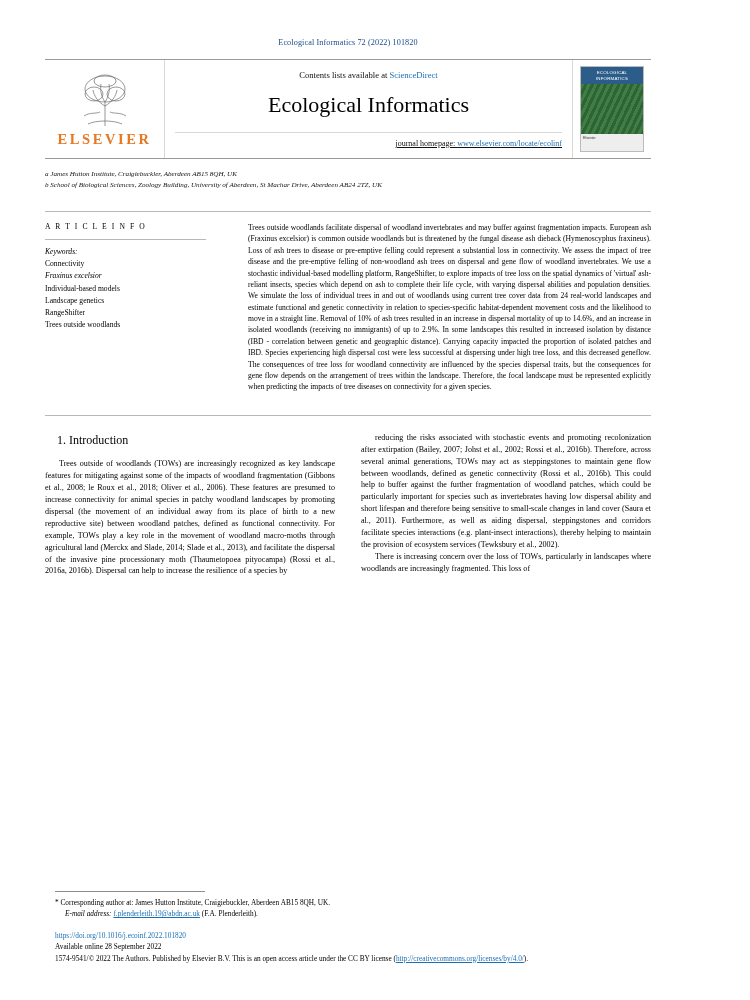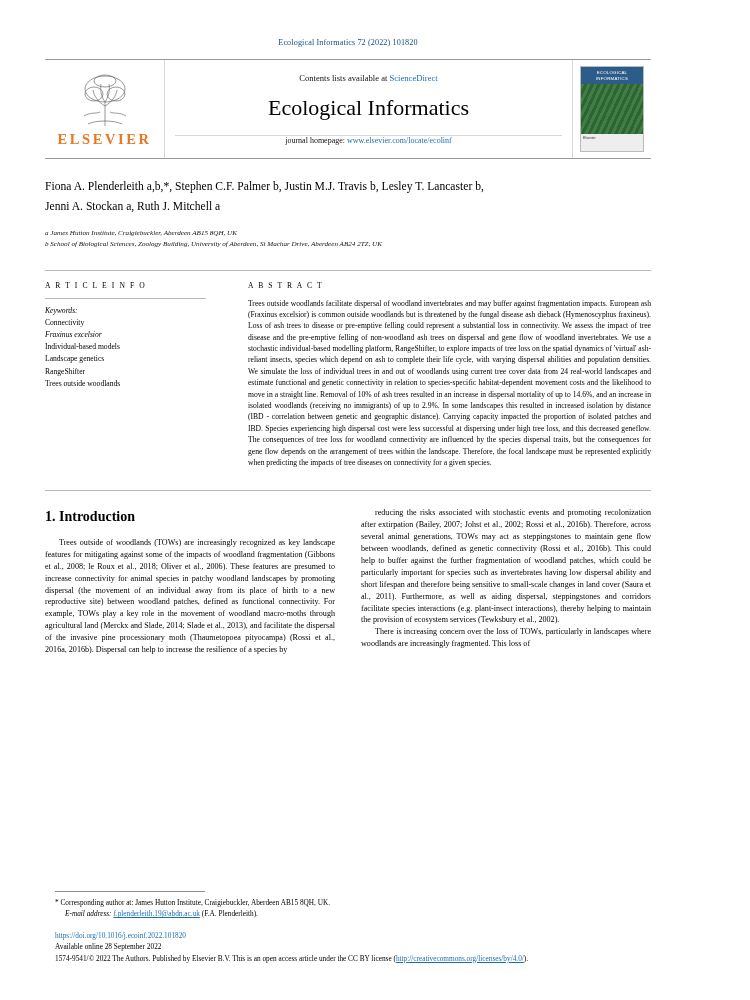--- a/index.html
+++ b/index.html
@@ -83,22 +83,24 @@
   }
   .journal-name {
     font-size: 22px;
     margin: 12px 0 14px 0;
     font-family: "Liberation Serif", serif;
   }
   .homepage-line {
     font-size: 8px;
     color: #111;
     border-top: 1px solid #d8d8d8;
+    padding-top: 6px;
     width: 100%;
-    text-align: center;
+    text-align: right;
+    text-decoration: underline;
   }
   .homepage-line a {
     color: #1a6fb5;
     text-decoration: none;
   }
   .mast-right {
     width: 78px;
     border-left: 1px solid #d8d8d8;
     display: flex;
     align-items: center;
@@ -262,23 +264,23 @@
     display: flex;
     gap: 26px;
   }
   .bcol {
     flex: 1;
     font-size: 8.1px;
     line-height: 1.47;
     text-align: justify;
   }
   .bcol h2 {
-    font-size: 14px;
-    margin: 0 0 9px 0;
-    font-weight: bold;
+    font-size: 12px;
+    margin: 0 0 9px 12px;
+    font-weight: normal;
     font-family: "Liberation Serif", serif;
   }
   .bcol p { margin: 0; text-indent: 14px; }
   .lnk { color: #1a6fb5; text-decoration: underline; }
   .it { font-style: italic; }
 
   
   .foot {
     position: absolute;
     left: 55px;
@@ -342,24 +344,20 @@
     <div class="mast-right">
       <div class="cover">
         <div class="cv-top">ECOLOGICAL INFORMATICS</div>
         <div class="cv-img"></div>
         <div class="cv-bot">Elsevier</div>
       </div>
     </div>
   </div>
 
 
-  <div class="authors">
-    <div>Fiona A. Plenderleith a,b,*, Stephen C.F. Palmer b, Justin M.J. Travis b, Lesley T. Lancaster b,</div>
-    <div>Jenni A. Stockan a, Ruth J. Mitchell a</div>
-  </div>
   <div class="affils">
     <div>a James Hutton Institute, Craigiebuckler, Aberdeen AB15 8QH, UK</div>
     <div>b School of Biological Sciences, Zoology Building, University of Aberdeen, St Machar Drive, Aberdeen AB24 2TZ, UK</div>
   </div>
 
   <div class="info-rule"></div>
 
   <div class="cols">
     <div class="col-left">
       <div class="sec-head">A R T I C L E   I N F O</div>
@@ -368,21 +366,20 @@
       <div class="kw-list">
         <div>Connectivity</div>
         <div class="it">Fraxinus excelsior</div>
         <div>Individual-based models</div>
         <div>Landscape genetics</div>
         <div>RangeShifter</div>
         <div>Trees outside woodlands</div>
       </div>
     </div>
     <div class="col-right">
-      <div class="sec-head">A B S T R A C T</div>
       <div class="abstract-text">Trees outside woodlands facilitate dispersal of woodland invertebrates and may buffer against fragmentation impacts. European ash (Fraxinus excelsior) is common outside woodlands but is threatened by the fungal disease ash dieback (Hymenoscyphus fraxineus). Loss of ash trees to disease or pre-emptive felling could represent a substantial loss in connectivity. We assess the impact of tree disease and the pre-emptive felling of non-woodland ash trees on dispersal and gene flow of woodland invertebrates. We use a stochastic individual-based modelling platform, RangeShifter, to explore impacts of tree loss on the spatial dynamics of 'virtual' ash-reliant insects, species which depend on ash to complete their life cycle, with varying dispersal abilities and population densities. We simulate the loss of individual trees in and out of woodlands using current tree cover data from 24 real-world landscapes and estimate functional and genetic connectivity in relation to species-specific habitat-dependent movement costs and the likelihood to move in a straight line. Removal of 10% of ash trees resulted in an increase in dispersal mortality of up to 14.6%, and an increase in isolated woodlands (receiving no immigrants) of up to 2.9%. In some landscapes this resulted in increased isolation by distance (IBD - correlation between genetic and geographic distance). Carrying capacity impacted the proportion of isolated patches and IBD. Species experiencing high dispersal cost were less successful at dispersing under high tree loss, and this decreased geneflow. The consequences of tree loss for woodland connectivity are influenced by the species dispersal traits, but the consequences for gene flow depends on the arrangement of trees within the landscape. Therefore, the focal landscape must be represented explicitly when predicting the impacts of tree diseases on connectivity for a given species.</div>
     </div>
   </div>
 
   <div class="mid-rule"></div>
 
   <div class="body-cols">
     <div class="bcol">
       <h2>1.  Introduction</h2>
       <p>Trees outside of woodlands (TOWs) are increasingly recognized as key landscape features for mitigating against some of the impacts of woodland fragmentation (Gibbons et al., 2008; le Roux et al., 2018; Oliver et al., 2006). These features are presumed to increase connectivity for animal species in patchy woodland landscapes by promoting dispersal (the movement of an individual away from its place of birth to a new reproductive site) between woodland patches, defined as functional connectivity. For example, TOWs play a key role in the movement of woodland macro-moths through agricultural land (Merckx and Slade, 2014; Slade et al., 2013), and facilitate the dispersal of the invasive pine processionary moth (Thaumetopoea pityocampa) (Rossi et al., 2016a, 2016b). Dispersal can help to increase the resilience of a species by</p>

